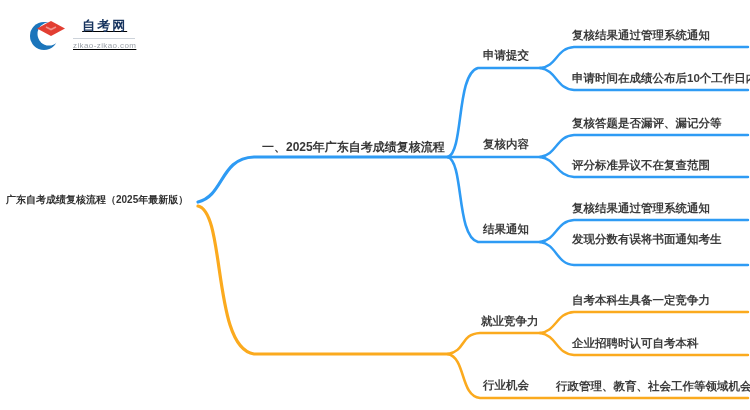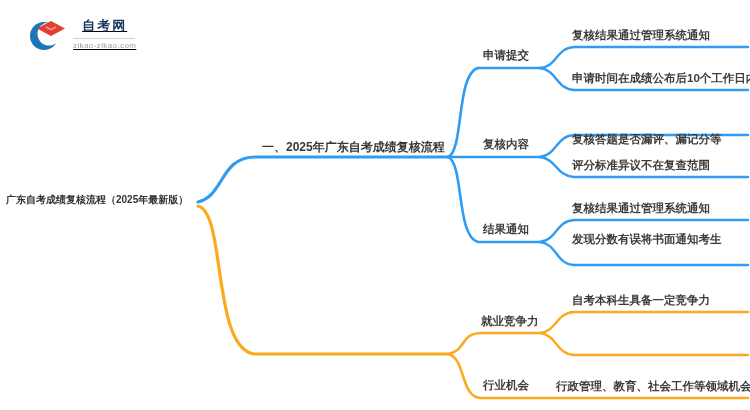--- a/index.html
+++ b/index.html
@@ -69,24 +69,25 @@
   <div class="node root" style="left:6px;top:194px;">广东自考成绩复核流程（2025年最新版）</div>
 
   <div class="node branch-title" style="left:262px;top:140px;">一、2025年广东自考成绩复核流程</div>
 
   <div class="node subtopic" style="left:483px;top:48px;">申请提交</div>
   <div class="node subtopic" style="left:483px;top:137px;">复核内容</div>
   <div class="node subtopic" style="left:483px;top:222px;">结果通知</div>
 
   <div class="node leaf" style="left:572px;top:28px;">复核结果通过管理系统通知</div>
   <div class="node leaf" style="left:572px;top:71px;">申请时间在成绩公布后10个工作日内</div>
-  <div class="node leaf" style="left:572px;top:116px;margin-top:16px;">复核答题是否漏评、漏记分等</div>
+  <div class="node leaf" style="left:572px;top:116px;">复核答题是否漏评、漏记分等</div>
   <div class="node leaf" style="left:572px;top:158px;">评分标准异议不在复查范围</div>
   <div class="node leaf" style="left:572px;top:201px;">复核结果通过管理系统通知</div>
   <div class="node leaf" style="left:572px;top:232px;">发现分数有误将书面通知考生</div>
 
   <div class="node subtopic" style="left:481px;top:314px;">就业竞争力</div>
   <div class="node subtopic" style="left:483px;top:378px;">行业机会</div>
 
   <div class="node leaf" style="left:572px;top:293px;">自考本科生具备一定竞争力</div>
+  <div class="node leaf" style="left:572px;top:336px;">企业招聘时认可自考本科</div>
   <div class="node leaf" style="left:556px;top:379px;">行政管理、教育、社会工作等领域机会多</div>
 
 </div>
 
 </body></html>

